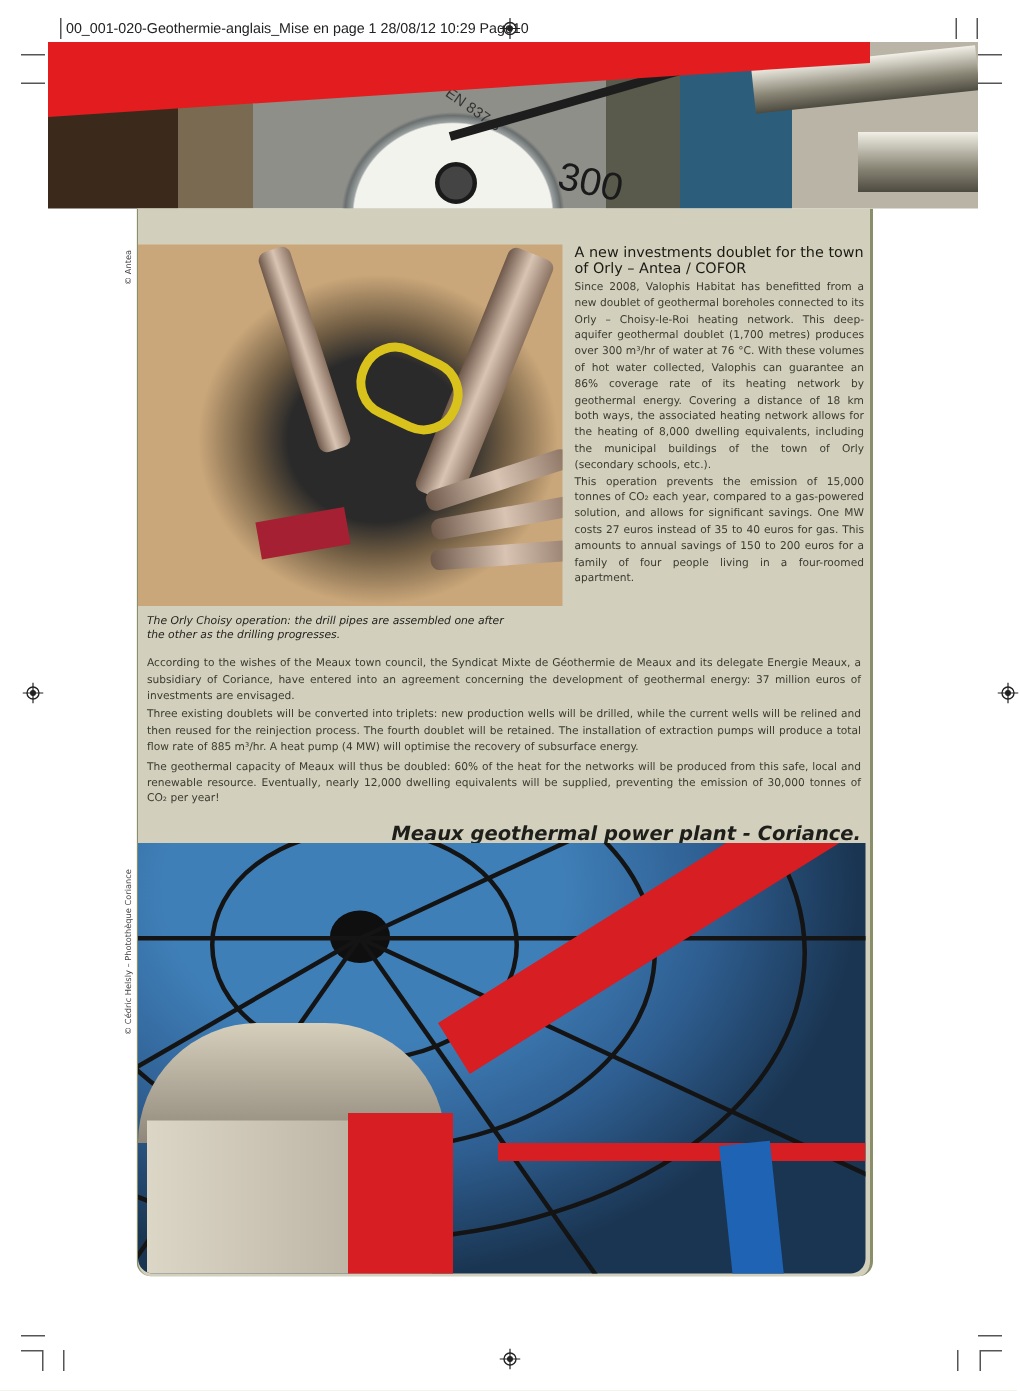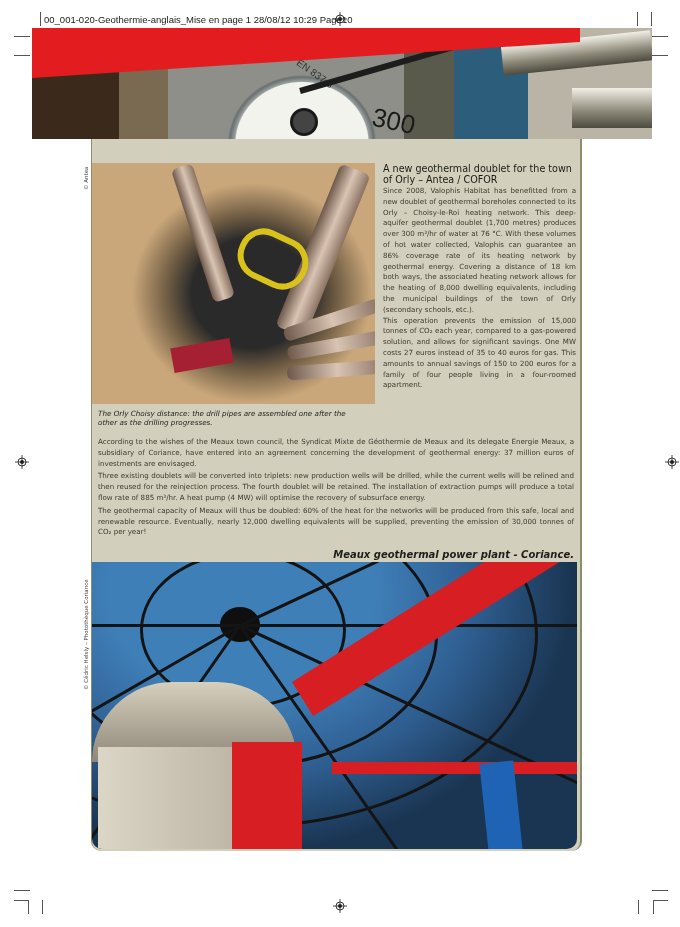--- a/index.html
+++ b/index.html
@@ -43,21 +43,21 @@
 
   .caption-it { position: absolute; left: 98px; top: 409px; width: 250px; font-size: 7.2px; line-height: 9px; font-style: italic; color: #1e1e1a; }
 
   .art1 { position: absolute; left: 383px; top: 163px; width: 193px; }
   .art1 h2 { margin: 0 0 1px 0; font-size: 9.6px; line-height: 11px; font-weight: normal; color: #1a1a14; }
   .art1 p { margin: 0; font-size: 7.1px; line-height: 10.8px; color: #3a3a30; text-align: justify; }
 
   .art2 { position: absolute; left: 98px; top: 437px; width: 476px; }
   .art2 h2 { margin: 0 0 2px 0; font-size: 9.6px; line-height: 12px; font-weight: normal; color: #1a1a14; }
   .art2 p { margin: 0 0 2px 0; font-size: 7.1px; line-height: 10.8px; color: #3a3a30; text-align: justify; }
-  .caption-r { position: absolute; right: 106px; top: 549px; font-size: 10px; font-style: italic; font-weight: bold; color: #1e1e1a; }
+  .caption-r { position: absolute; right: 106px; top: 549px; font-size: 13px; font-style: italic; font-weight: bold; color: #1e1e1a; }
 
   .photo-dome {
     position: absolute; left: 92px; top: 562px; width: 485px; height: 287px; overflow: hidden; border-bottom-left-radius: 10px; border-bottom-right-radius: 10px;
     background: radial-gradient(ellipse 330px 260px at 150px 30px, #3f7fb8 0 40%, #2f5f92 70%, #1a3552 100%);
   }
   .dome-ring { position: absolute; border: 3px solid #141414; border-radius: 50%; }
   .dome-rib { position: absolute; left: 148px; top: 62px; width: 420px; height: 3px; background: #141414; transform-origin: left center; }
   .dome-hub { position: absolute; left: 128px; top: 45px; width: 40px; height: 35px; border-radius: 50%; background: #0f0f0f; }
   .tank-top { position: absolute; left: 0; top: 120px; width: 205px; height: 80px; border-radius: 110px 110px 0 0; background: linear-gradient(180deg, #d6cfbc, #8f887a); }
   .tank-body { position: absolute; left: 6px; top: 185px; width: 190px; height: 110px; background: linear-gradient(90deg, #dcd6c7, #b2aa99); }
@@ -125,24 +125,24 @@
 <div class="photo-drill">
   <div class="drill-pipe" style="left:100px;top:0;width:22px;height:140px;transform:rotate(-18deg);"></div>
   <div class="drill-pipe" style="left:215px;top:0;width:32px;height:175px;transform:rotate(22deg);"></div>
   <div class="drill-pipe" style="left:190px;top:150px;width:100px;height:14px;transform:rotate(-18deg);"></div>
   <div class="drill-pipe" style="left:195px;top:175px;width:100px;height:14px;transform:rotate(-10deg);"></div>
   <div class="drill-pipe" style="left:195px;top:200px;width:100px;height:14px;transform:rotate(-4deg);"></div>
   <div class="drill-yellow"></div>
   <div class="drill-red"></div>
 </div>
 <div class="credit-v" style="left:83px;top:190px;">© Antea</div>
-<div class="caption-it">The Orly Choisy distance: the drill pipes are assembled one after the other as the drilling progresses.</div>
+<div class="caption-it">The Orly Choisy operation: the drill pipes are assembled one after the other as the drilling progresses.</div>
 
 <div class="art1">
-  <h2>A new geothermal doublet for the town of Orly – Antea / COFOR</h2>
+  <h2>A new investments doublet for the town of Orly – Antea / COFOR</h2>
   <p>Since 2008, Valophis Habitat has benefitted from a new doublet of geothermal boreholes connected to its Orly – Choisy-le-Roi heating network. This deep-aquifer geothermal doublet (1,700 metres) produces over 300 m³/hr of water at 76 °C. With these volumes of hot water collected, Valophis can guarantee an 86% coverage rate of its heating network by geothermal energy. Covering a distance of 18 km both ways, the associated heating network allows for the heating of 8,000 dwelling equivalents, including the municipal buildings of the town of Orly (secondary schools, etc.).</p>
   <p>This operation prevents the emission of 15,000 tonnes of CO₂ each year, compared to a gas-powered solution, and allows for significant savings. One MW costs 27 euros instead of 35 to 40 euros for gas. This amounts to annual savings of 150 to 200 euros for a family of four people living in a four-roomed apartment.</p>
 </div>
 
 <div class="art2">
   <p>According to the wishes of the Meaux town council, the Syndicat Mixte de Géothermie de Meaux and its delegate Energie Meaux, a subsidiary of Coriance, have entered into an agreement concerning the development of geothermal energy: 37 million euros of investments are envisaged.</p>
   <p>Three existing doublets will be converted into triplets: new production wells will be drilled, while the current wells will be relined and then reused for the reinjection process. The fourth doublet will be retained. The installation of extraction pumps will produce a total flow rate of 885 m³/hr. A heat pump (4 MW) will optimise the recovery of subsurface energy.</p>
   <p>The geothermal capacity of Meaux will thus be doubled: 60% of the heat for the networks will be produced from this safe, local and renewable resource. Eventually, nearly 12,000 dwelling equivalents will be supplied, preventing the emission of 30,000 tonnes of CO₂ per year!</p>
 </div>
 <div class="caption-r">Meaux geothermal power plant - Coriance.</div>

